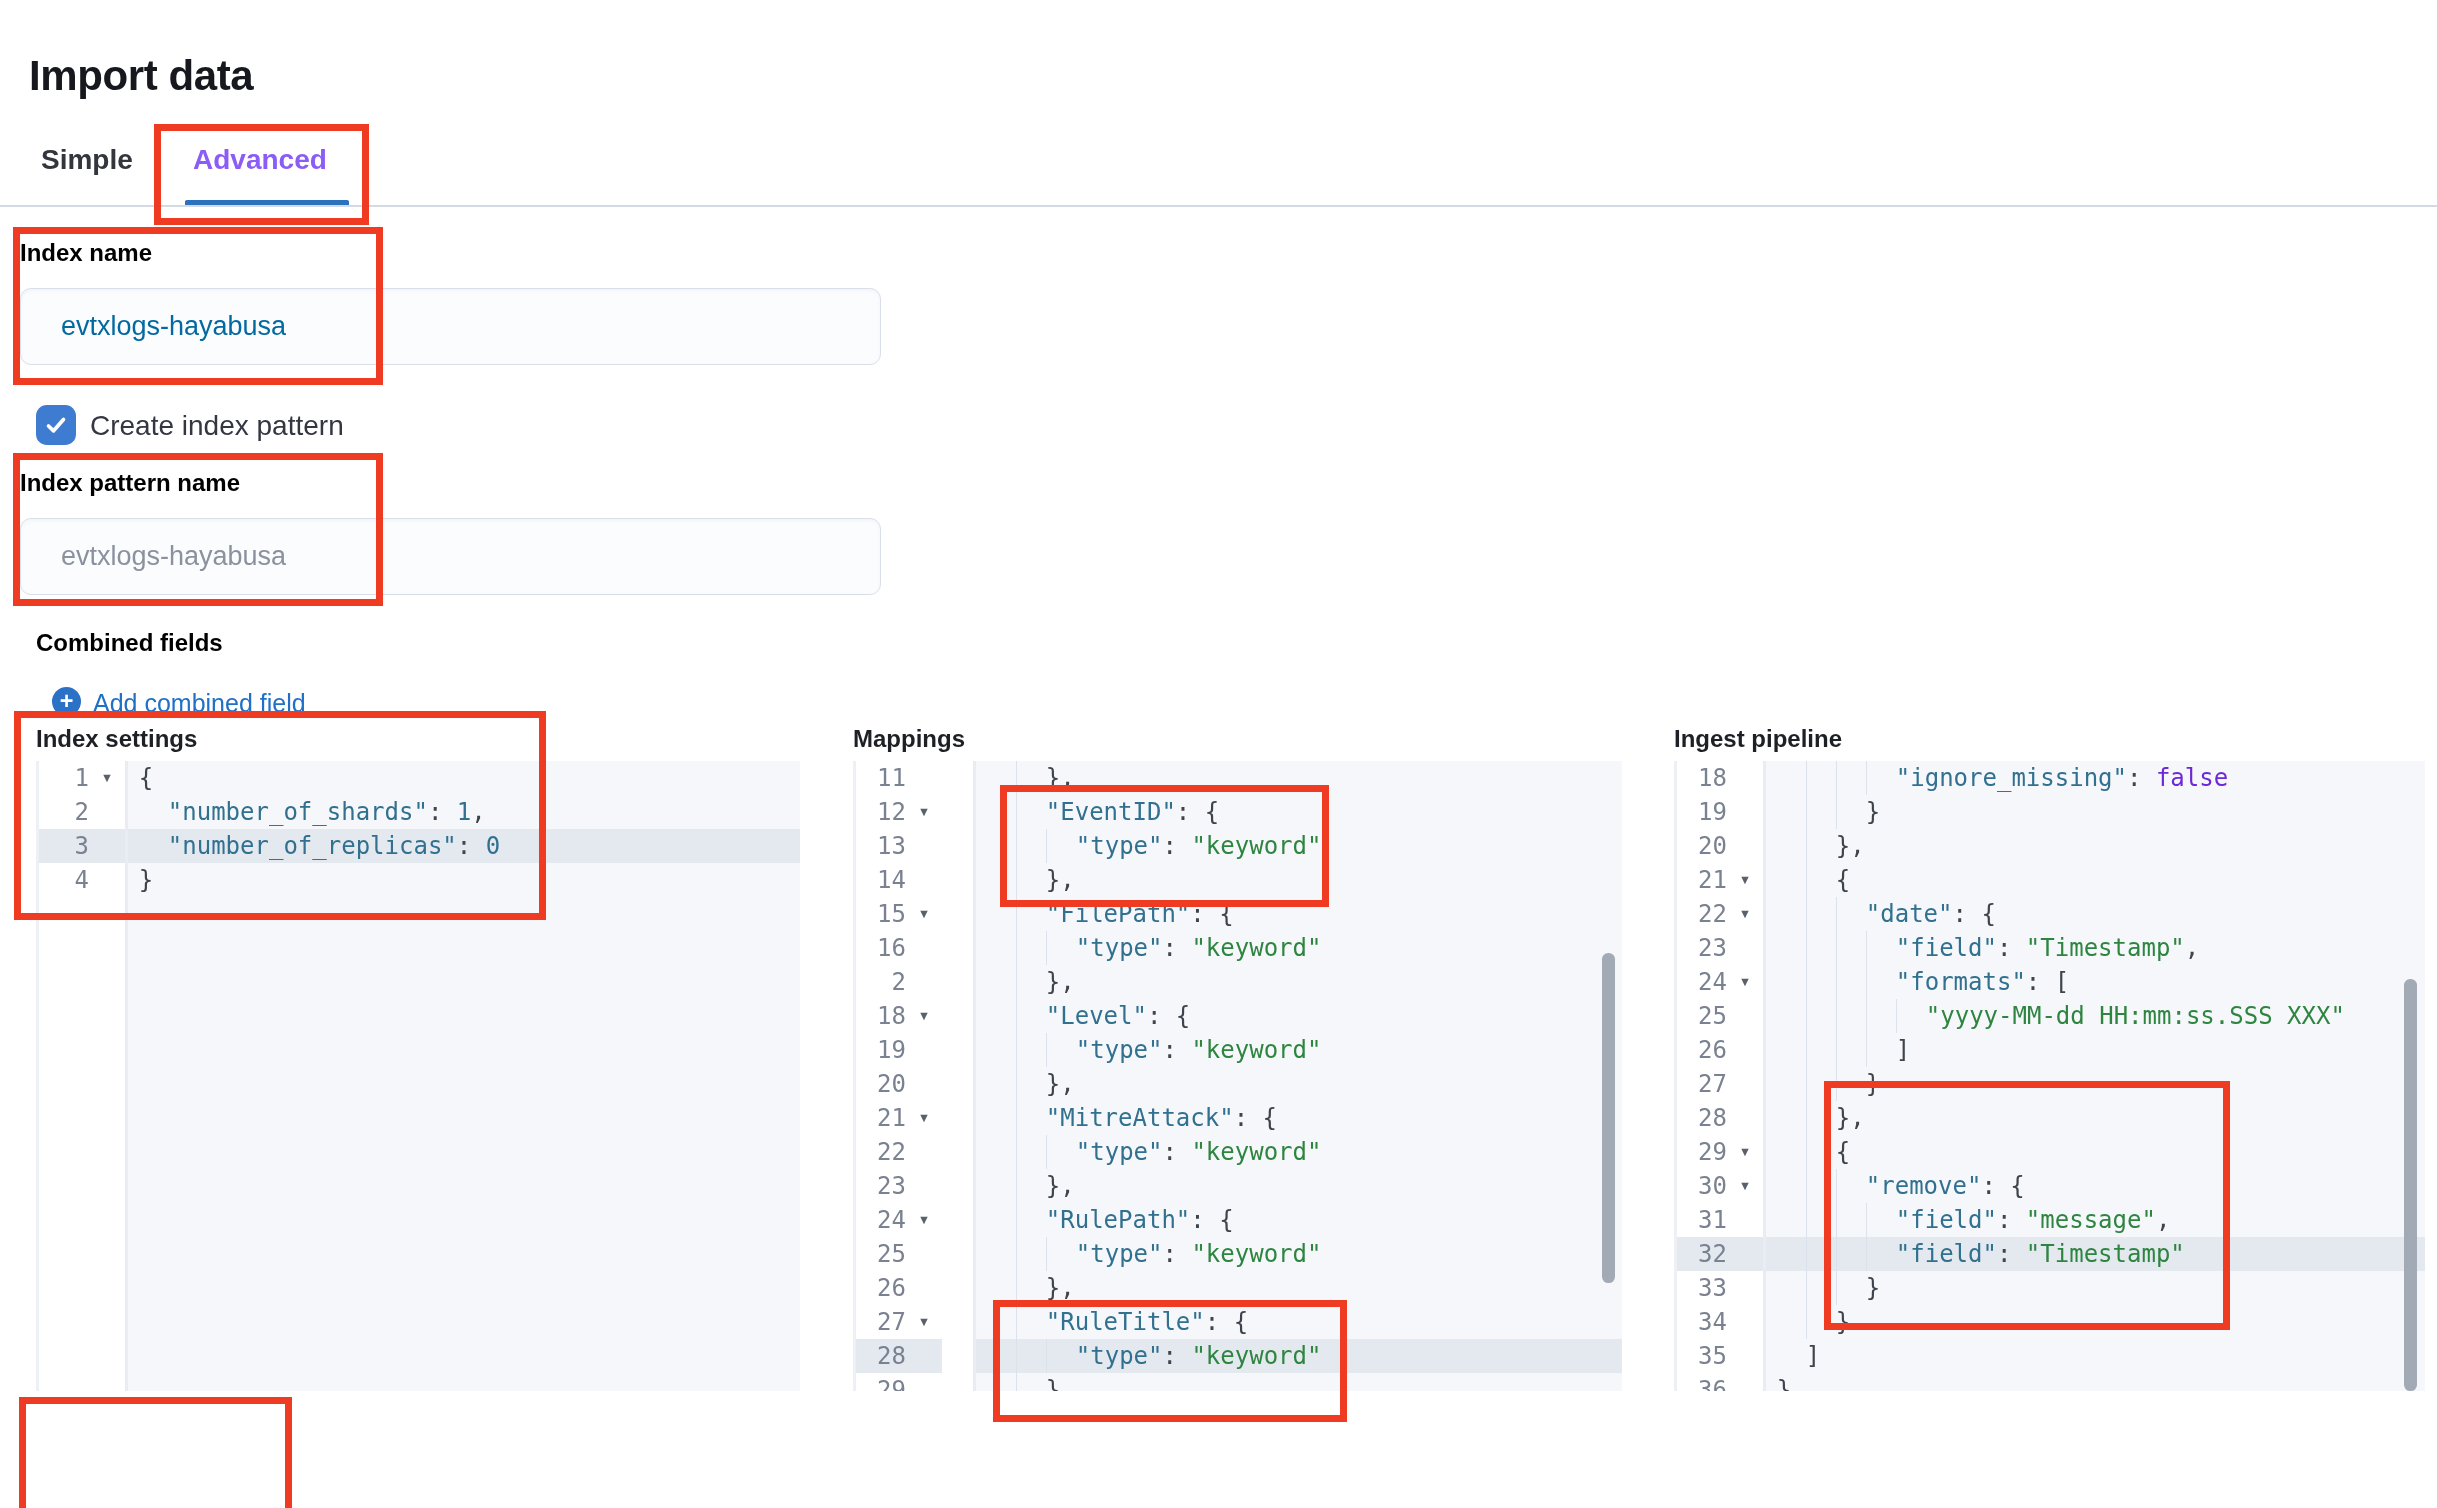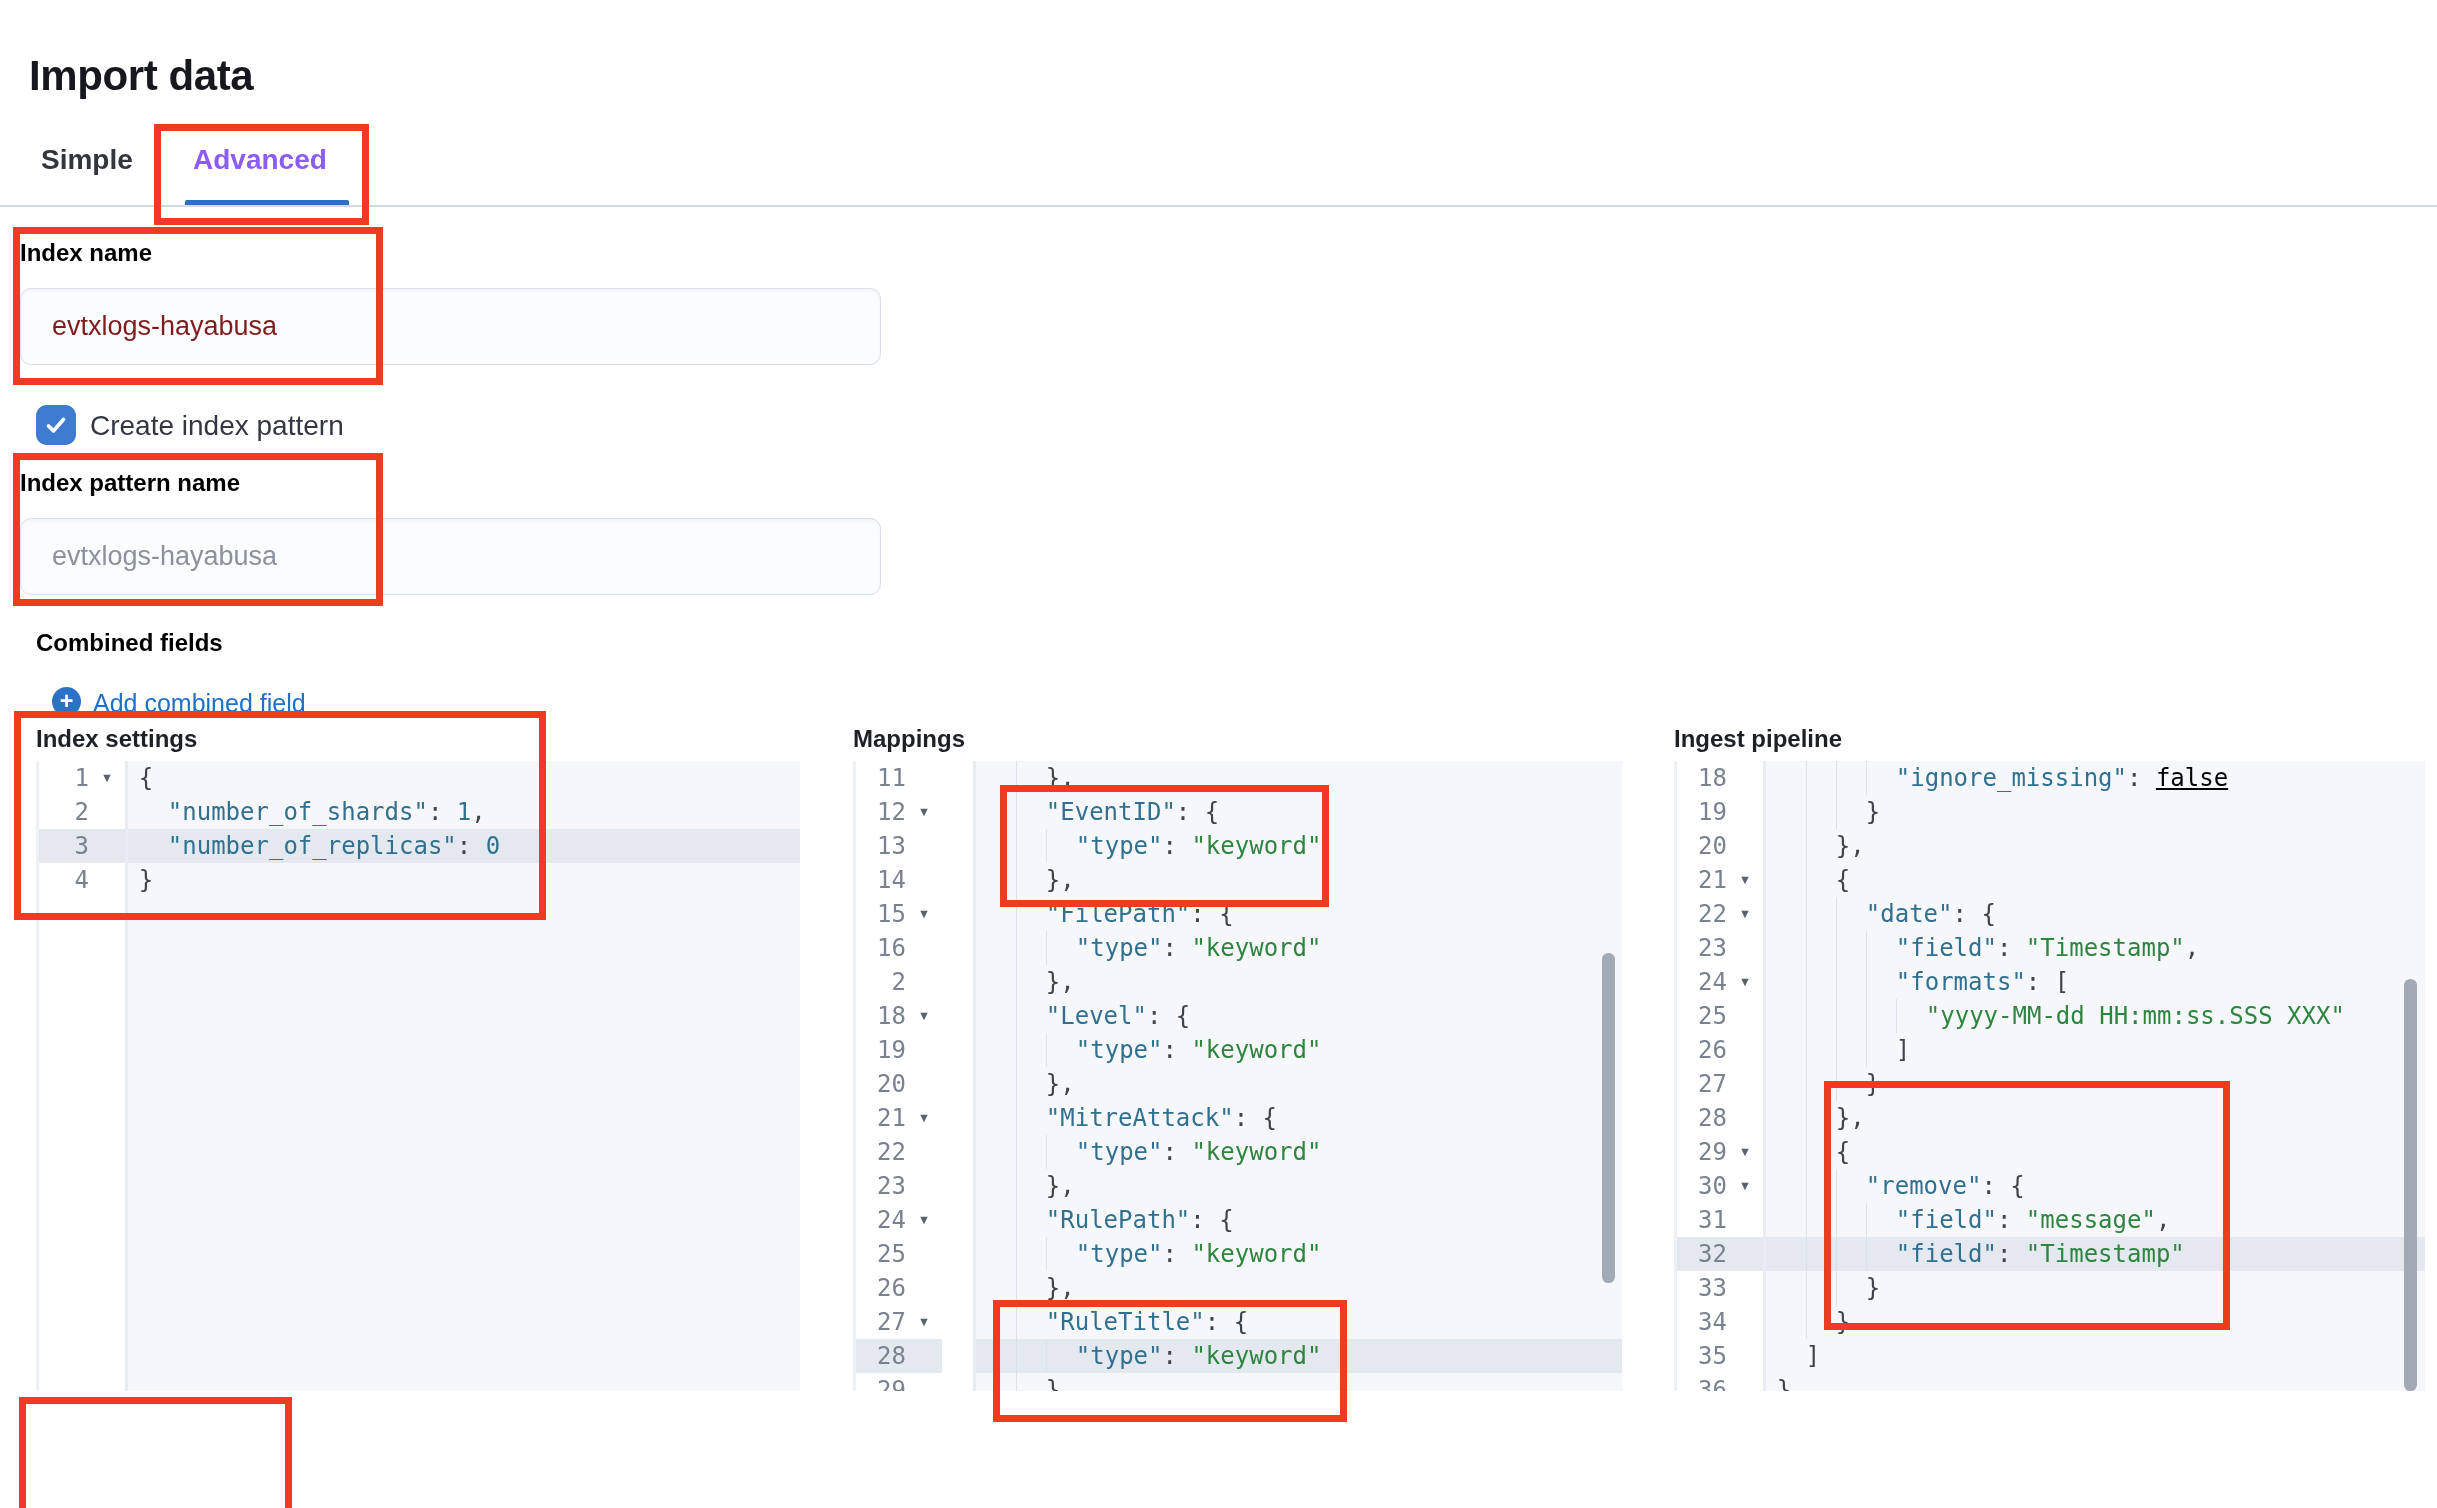--- a/index.html
+++ b/index.html
@@ -38,21 +38,21 @@
 
   
   .form-label{font-size:24px;font-weight:700;color:#000000;}
   .lbl-index-name{left:20px;top:203px;}
   .lbl-index-pattern{left:20px;top:433px;}
   .lbl-combined{left:36px;top:593px;}
   .text-input{
     left:20px;width:861px;height:77px;box-sizing:border-box;
     border:1.8px solid #d9dfe9;border-radius:10.8px;background:#fbfcfe;
     font-family:"Liberation Sans","DejaVu Sans",sans-serif;
-    font-size:27px;color:#7f1d1d;padding:0 31px;outline:none;
+    font-size:27px;color:#0369a1;padding:0 40px;outline:none;
     box-shadow:inset 0 1.8px 3.6px rgba(110,125,150,0.07);
   }
   .text-input::placeholder{color:#8b919e;opacity:1;}
   .inp-index-name{top:252px;}
   .inp-index-pattern{top:482px;}
 
   .checkbox{
     left:36px;top:369px;width:40px;height:40px;border-radius:10.8px;
     background:#3d7cd0;display:flex;align-items:center;justify-content:center;cursor:pointer;
   }
@@ -103,21 +103,21 @@
     font-family:"DejaVu Sans Mono","Liberation Mono",monospace;
     font-size:24px;color:#3f434c;cursor:text;
   }
   .code-row span{white-space:pre;}
   .code-row.active{background:#e4e9f0;}
   .ind{display:inline-block;width:29px;flex:none;}
   .ind.gd{border-left:1.8px solid #dce2eb;}
   .tk-k{color:#31708f;}
   .tk-s{color:#2e8540;}
   .tk-n{color:#31708f;}
-  .tk-b{color:#000000;text-decoration:underline;}
+  .tk-b{color:#6d28d9;}
   .tk-p{color:#3f434c;}
 
   .vthumb{position:absolute;width:12.6px;border-radius:6.3px;background:#a2aab5;cursor:pointer;}
   .thumb-1{right:7.2px;top:192px;height:330px;}
   .thumb-2{right:8px;top:218px;height:412px;}
 
   
   .import-btn{
     left:39px;top:1386px;width:230px;height:93px;border-radius:12.6px;
     background:#3b76c7;border:none;color:#ffffff;

